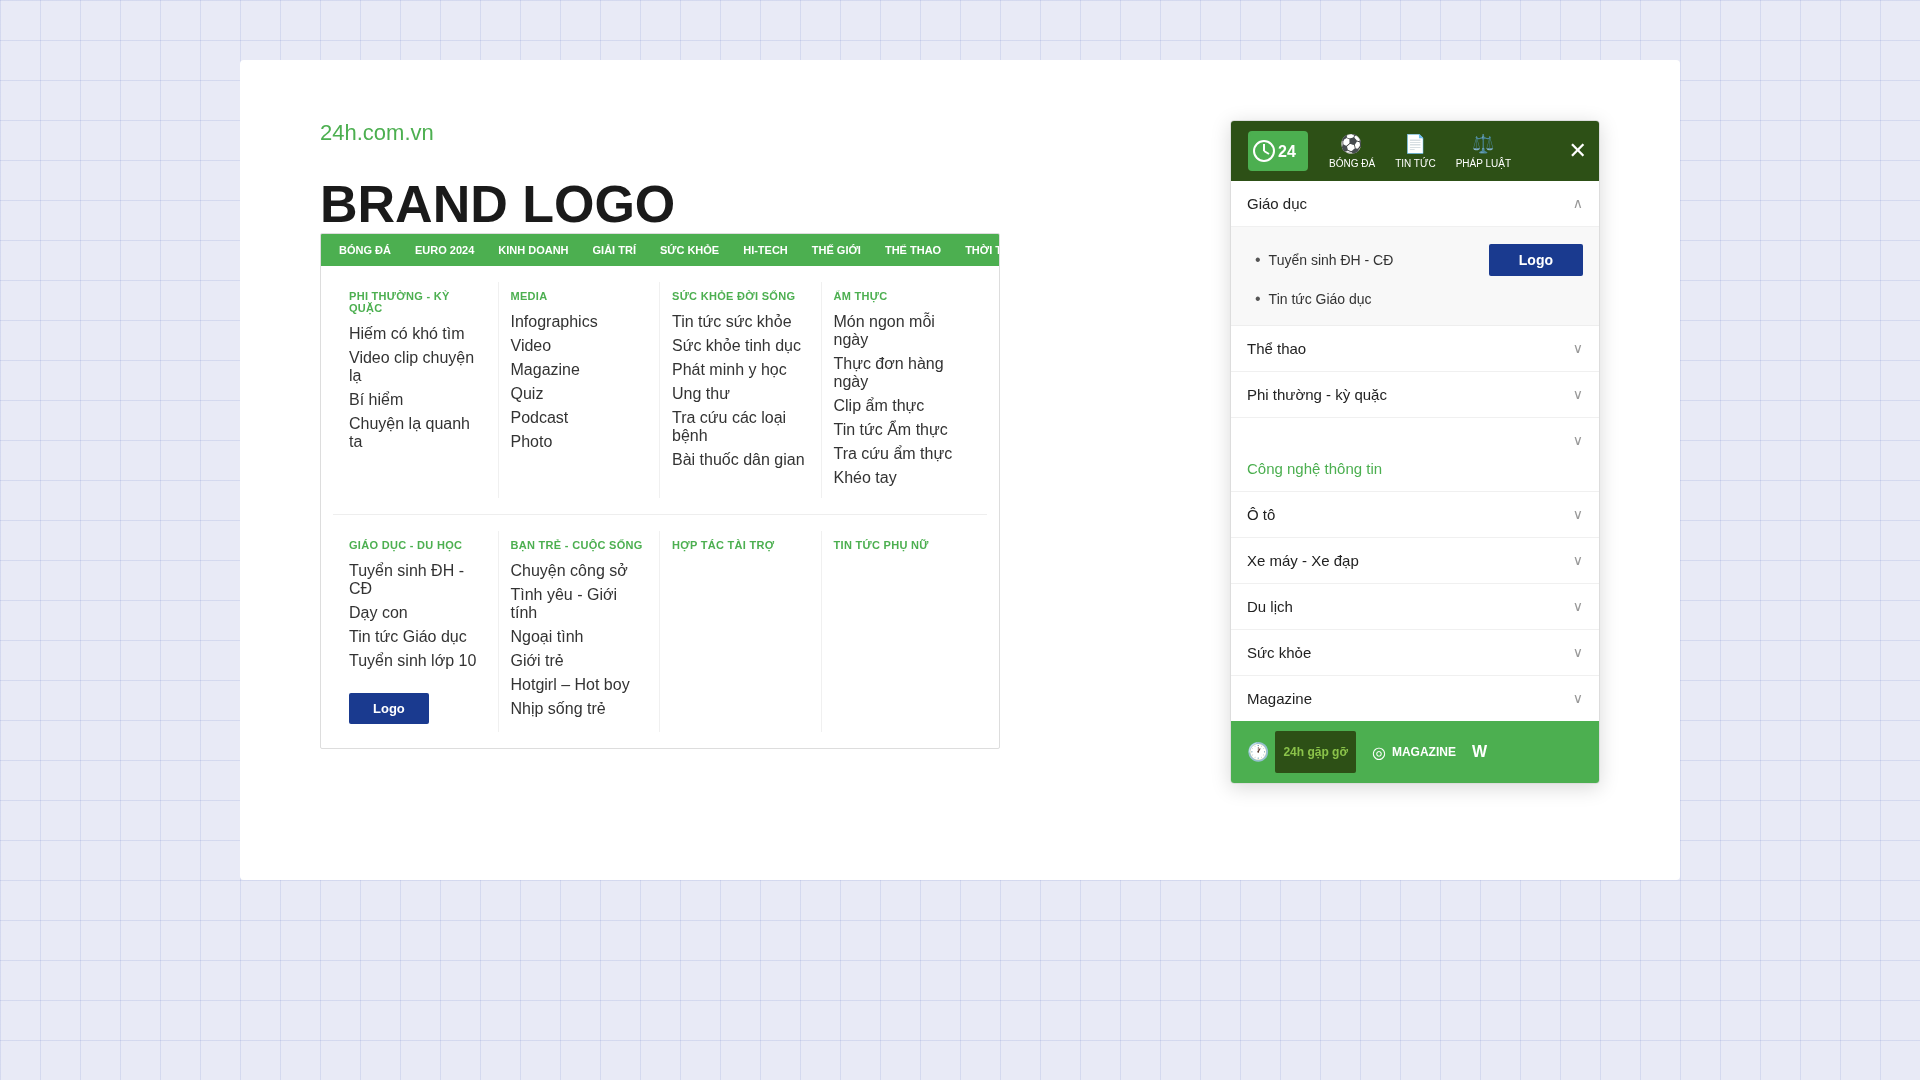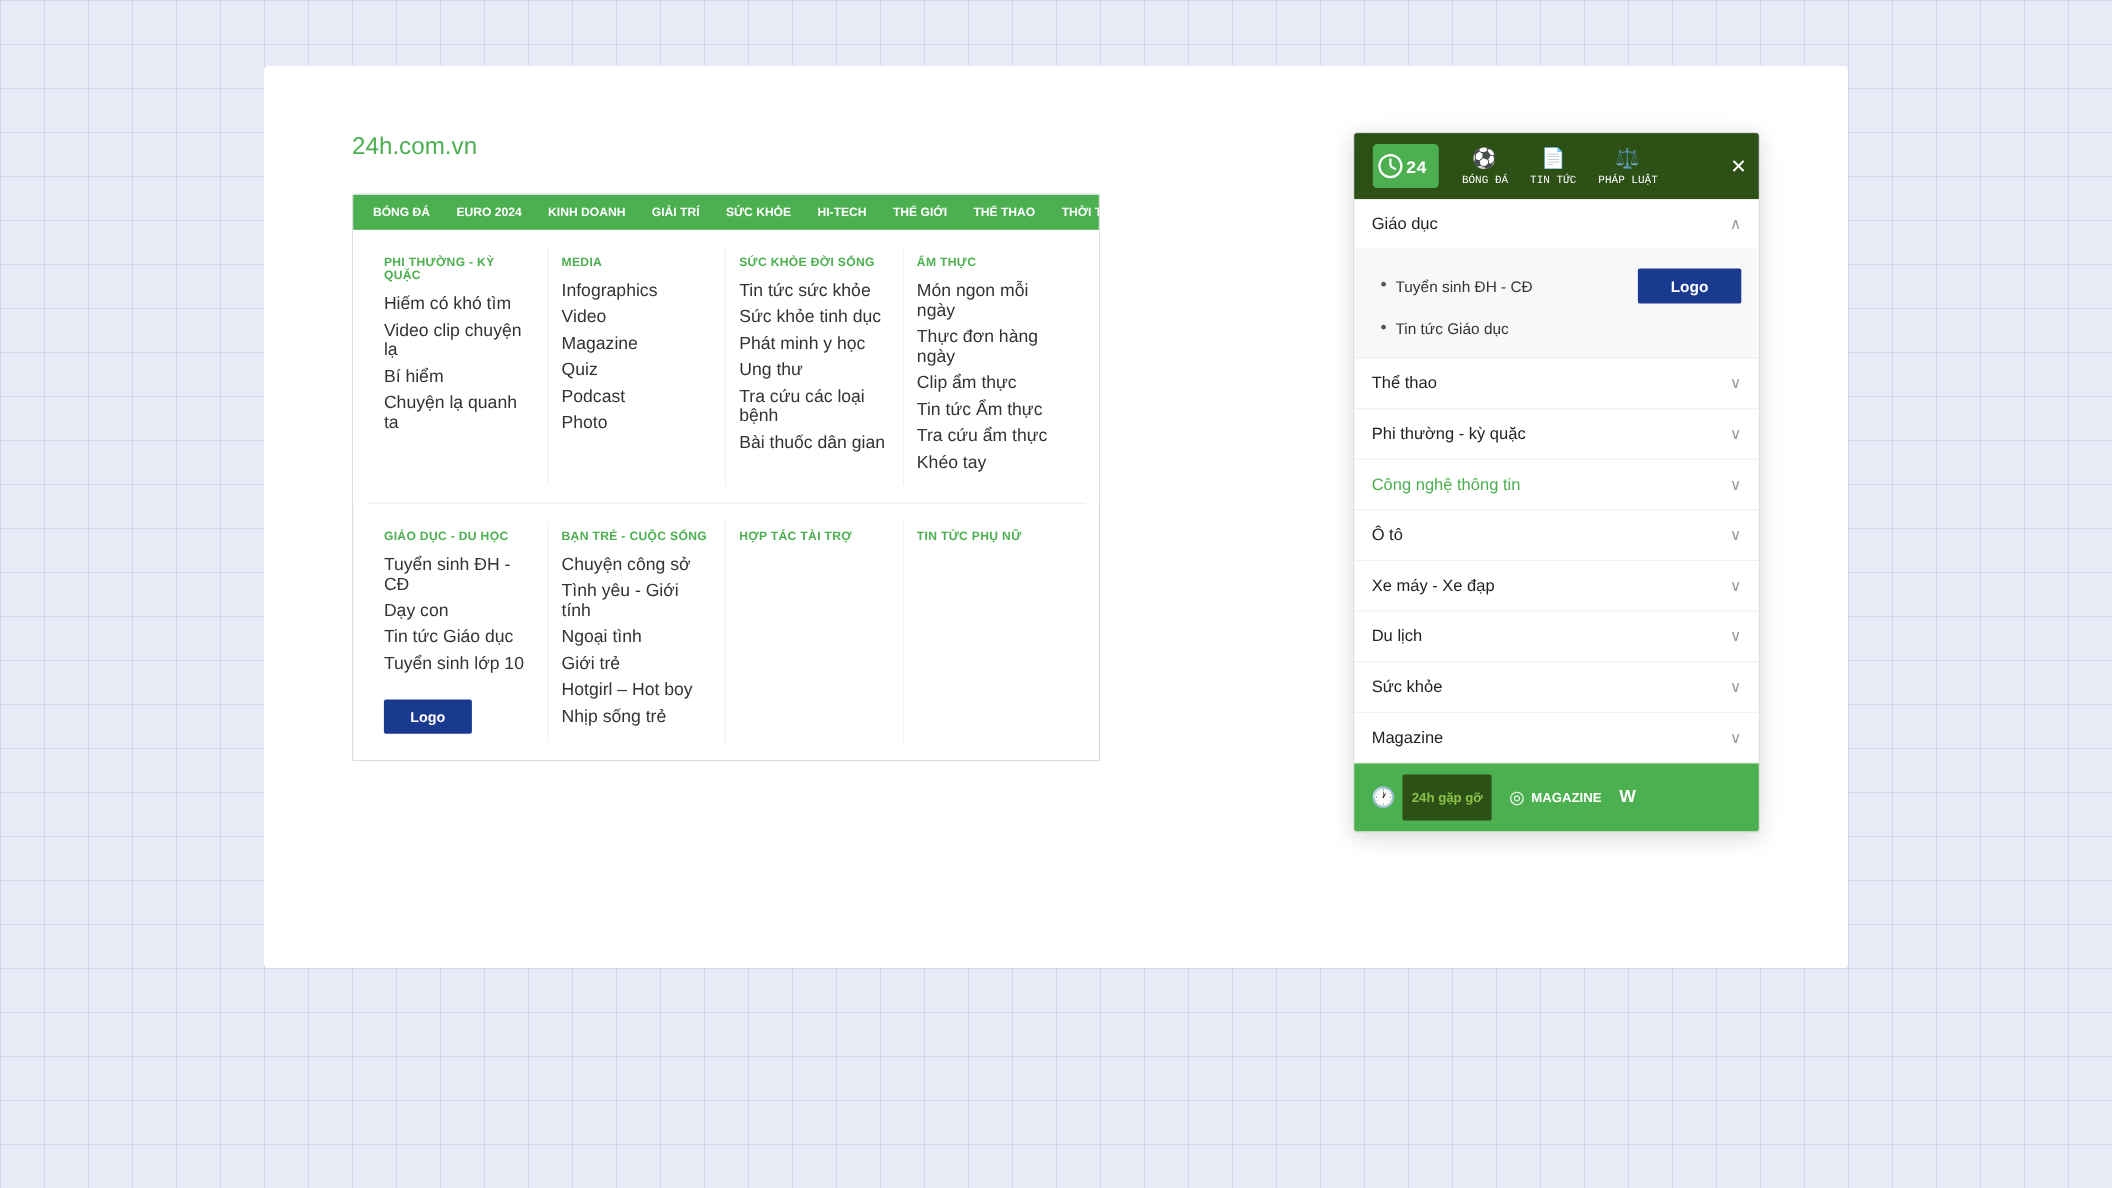--- a/index.html
+++ b/index.html
@@ -147,21 +147,20 @@
       overflow: hidden;
       box-shadow: 0 4px 20px rgba(0,0,0,0.15);
     }
 
     .mobile-header {
       background: #2d5016;
       display: flex;
       align-items: center;
       padding: 8px 12px;
       gap: 16px;
-      font-family: Liberation Mono, monospace;
     }
 
     .mobile-logo {
       width: 70px;
       height: 44px;
       background: #2d5016;
       display: flex;
       align-items: center;
       justify-content: center;
     }
@@ -221,20 +220,21 @@
       cursor: pointer;
     }
 
     .mobile-menu-item-label {
       font-size: 15px;
       color: #222;
     }
 
     .mobile-menu-item-label.green-text {
       color: #4CAF50;
+      margin-top: 28px;
     }
 
     .chevron {
       color: #999;
       font-size: 14px;
     }
 
     .expanded-section {
       background: #f8f8f8;
       padding: 10px 16px 10px 24px;
@@ -289,20 +289,21 @@
       font-weight: bold;
       padding: 14px 8px;
       border-radius: 2px;
     }
   </style>
 </head>
 <body>
 
 <div class="main-container">
   <div class="site-url">24h.com.vn</div>
+  <div class="brand-title">BRAND LOGO</div>
 
   <div class="desktop-menu">
     <div class="nav-bar">
       <div class="nav-item">BÓNG ĐÁ</div>
       <div class="nav-item">EURO 2024</div>
       <div class="nav-item">KINH DOANH</div>
       <div class="nav-item">GIẢI TRÍ</div>
       <div class="nav-item">SỨC KHỎE</div>
       <div class="nav-item">HI-TECH</div>
       <div class="nav-item">THẾ GIỚI</div>

